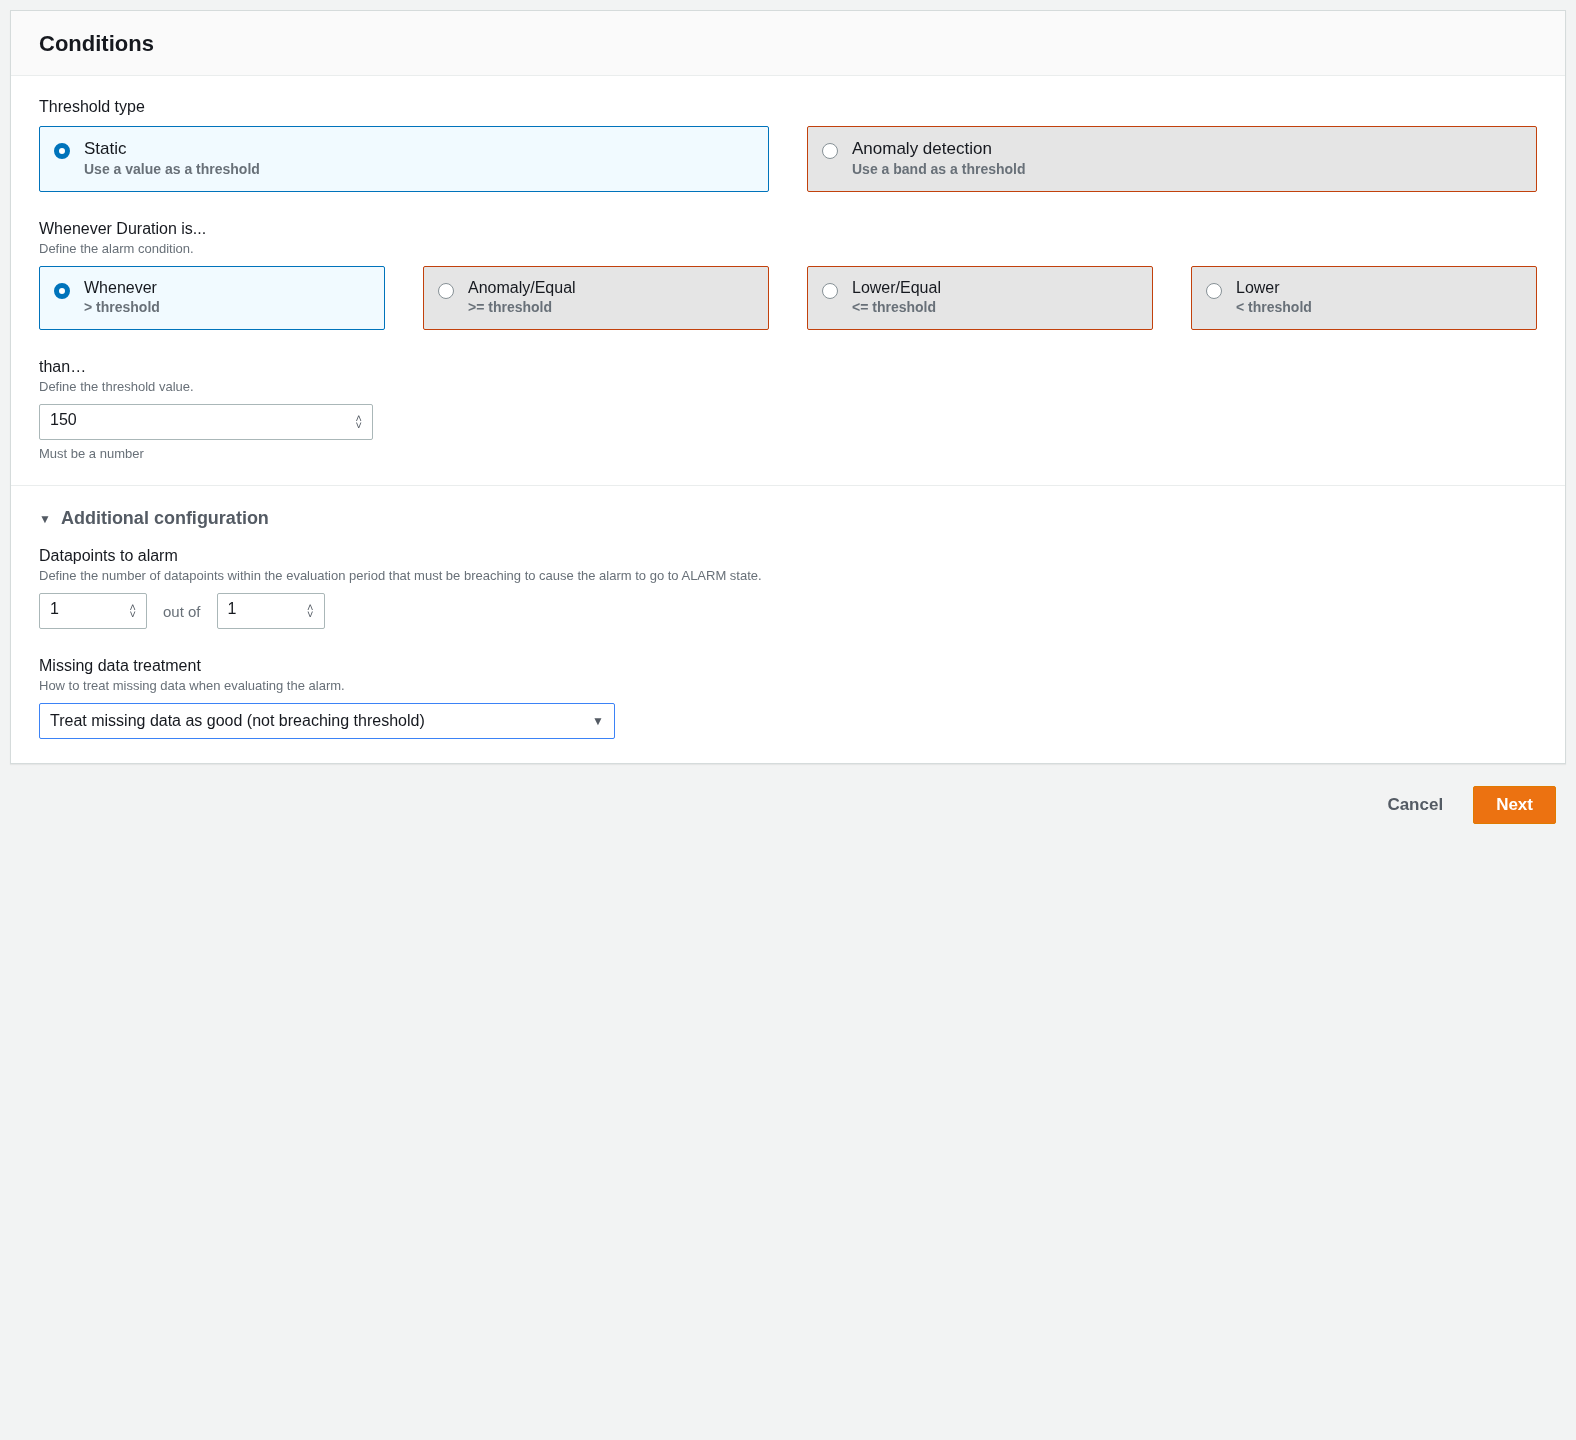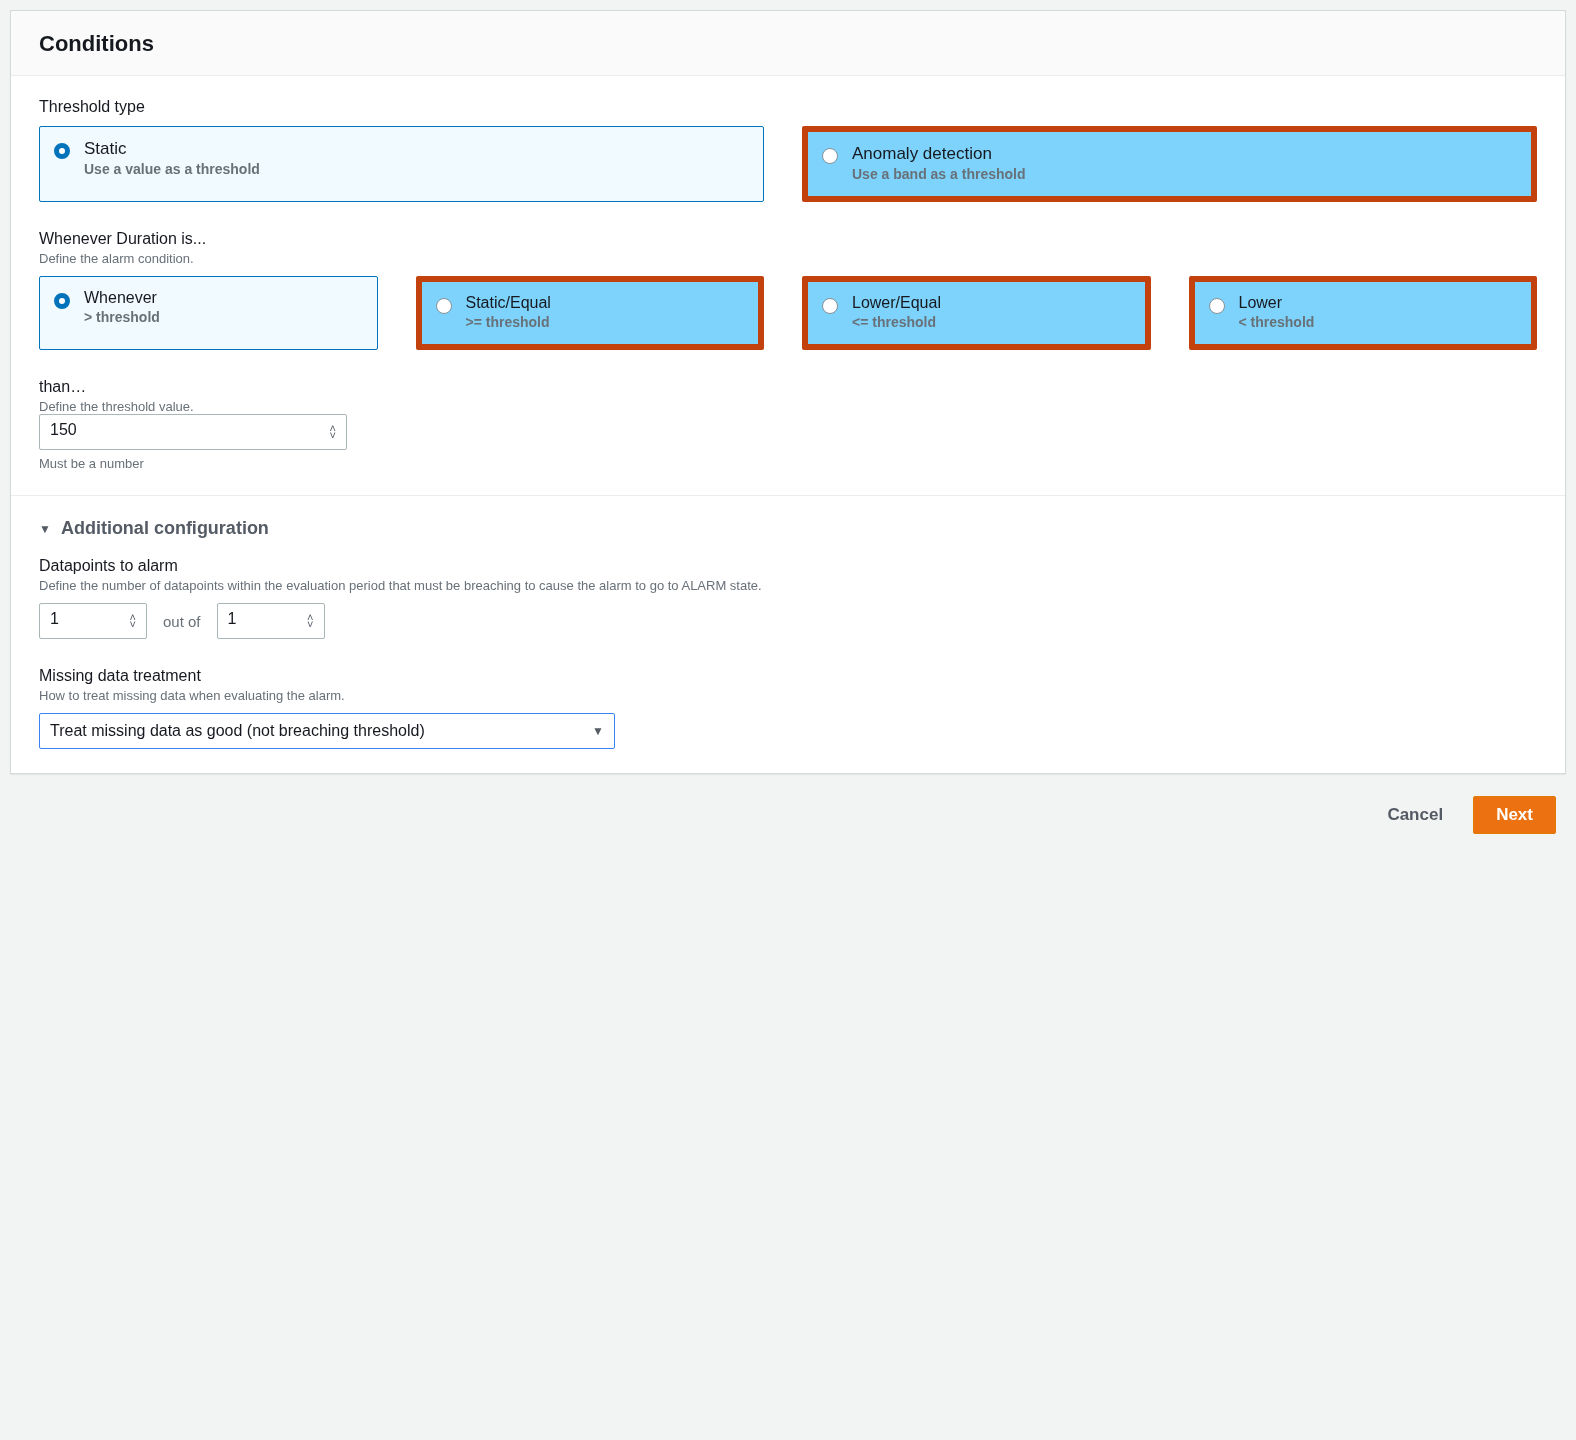--- a/index.html
+++ b/index.html
@@ -31,24 +31,24 @@
   .section + .section { border-top:1px solid #eaeded; }
   .label { font-size:16px; color:#16191f; margin-bottom:3px; }
   .desc { font-size:13px; color:#687078; }
   .hint { font-size:13px; color:#687078; margin-top:6px; }
 
   .two-col, .four-col { display:flex; gap:38px; margin-top:10px; }
   .two-col .card { flex:1; }
   .four-col .card { flex:1; }
 
   .card {
-    border:6px solid #c2410c;
+    border:1px solid #c2410c;
     border-radius:2px;
     padding:12px 14px 14px 14px;
-    background:#7dd3fc;
+    background:#e5e5e5;
     cursor:pointer;
     display:flex;
     align-items:flex-start;
   }
   .card.selected {
     border:1px solid #0073bb;
     background:#f1faff;
   }
   .radio-outer {
     width:16px; height:16px; border-radius:50%;
@@ -56,25 +56,25 @@
     margin-right:14px; background:#fff; position:relative;
   }
   .card.selected .radio-outer { border:5px solid #0073bb; }
   .card-title { font-size:17px; color:#16191f; margin:0 0 2px 0; }
   .card-desc  { font-size:14px; color:#687078;font-weight:bold; }
   .card-title.small { font-size:16px; }
   .card-desc.small  { font-size:14px; }
 
   .field-block { margin-top:28px; }
   .num-input {
-    width:308px; height:36px;
+    width:334px; height:36px;
     border:1px solid #aab7b8; border-radius:2px;
     padding:6px 32px 6px 10px;
     font-size:16px; color:#16191f;
-    position:relative; background:#fff;
+    margin-top:10px; position:relative; background:#fff;
   }
   .num-small { width:108px; }
   .spinner {
     position:absolute; right:10px; top:50%; transform:translateY(-50%);
     font-size:11px; line-height:7px; color:#545b64; text-align:center;
   }
   .select {
     width:576px; height:36px;
     border:1px solid #3b82f6; border-radius:2px;
     padding:6px 10px; font-size:16px; color:#16191f;
@@ -142,21 +142,21 @@
         <div class="card selected">
           <span class="radio-outer"></span>
           <div>
             <div class="card-title small">Whenever</div>
             <div class="card-desc small">&gt; threshold</div>
           </div>
         </div>
         <div class="card">
           <span class="radio-outer"></span>
           <div>
-            <div class="card-title small">Static/Equal</div>
+            <div class="card-title small">Anomaly/Equal</div>
             <div class="card-desc small">&gt;= threshold</div>
           </div>
         </div>
         <div class="card">
           <span class="radio-outer"></span>
           <div>
             <div class="card-title small">Lower/Equal</div>
             <div class="card-desc small">&lt;= threshold</div>
           </div>
         </div>

